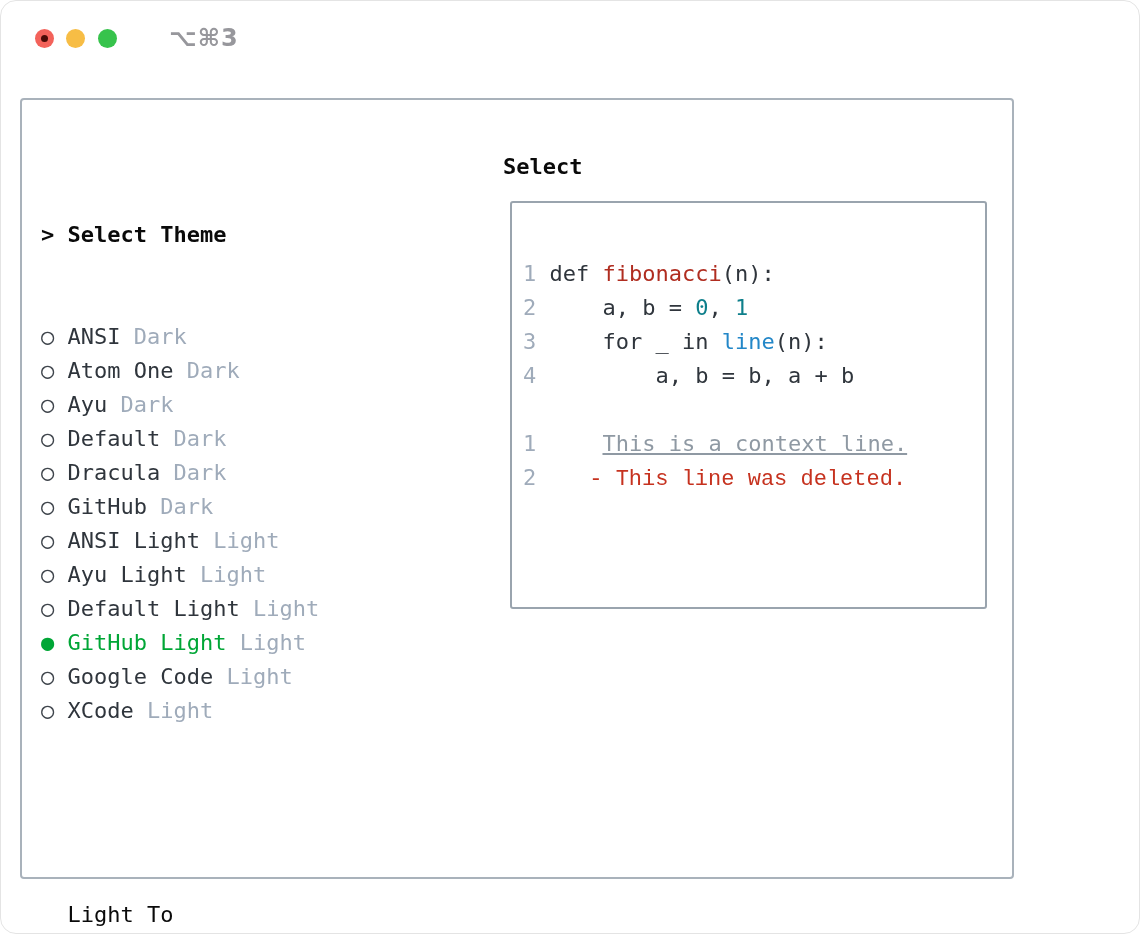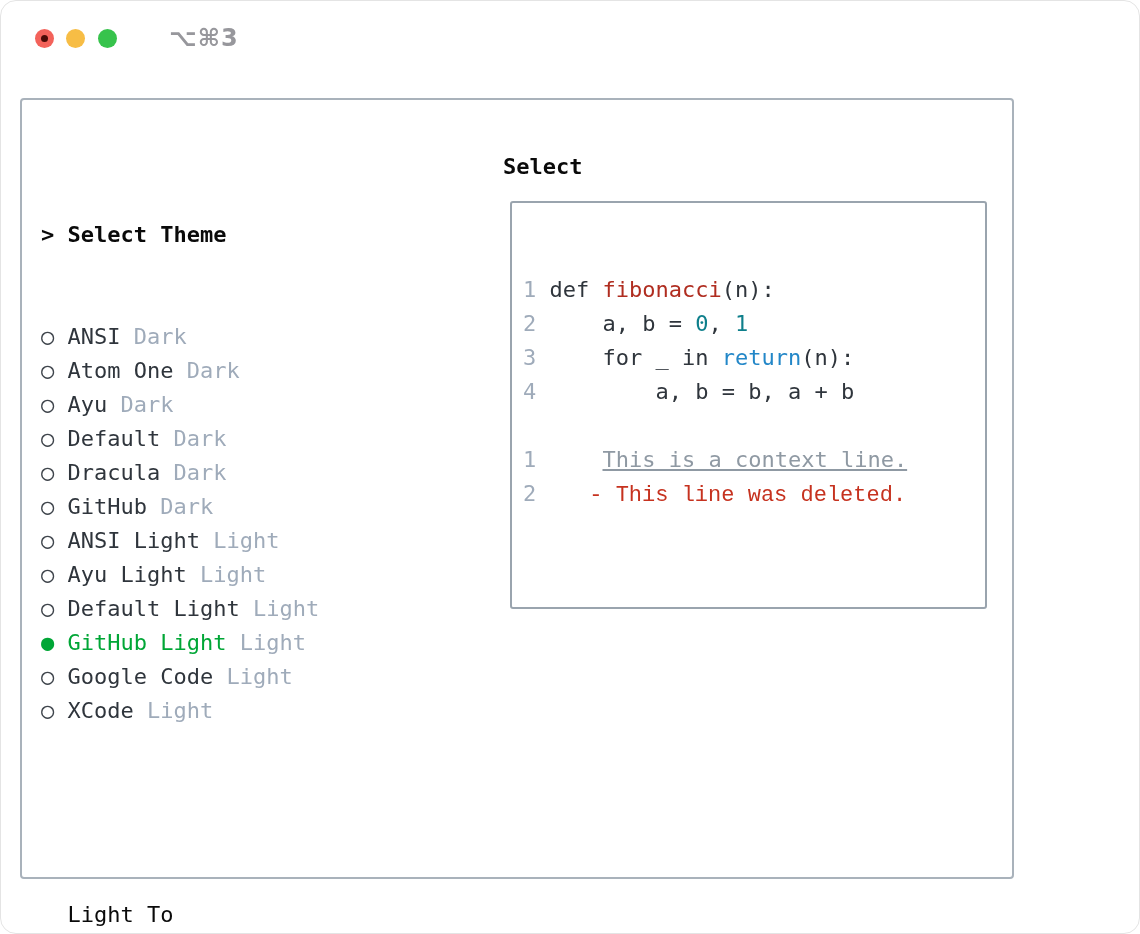--- a/index.html
+++ b/index.html
@@ -58,21 +58,21 @@
   .item.selected .bullet,.item.selected .name{color:var(--select-green);}
   .variant{color:var(--muted);text-align:center;}
   .apply-header{color:var(--header);padding-left:2ch;}
   .preview-header{
     position:absolute;left:481px;top:50px;
     font-size:22px;line-height:34px;font-weight:bold;color:var(--header);
   }
   .preview-box{
     position:absolute;left:488px;top:101px;width:477px;height:408px;box-sizing:border-box;
     border:2px solid var(--box-border);border-radius:3px;background:#fff;
-    padding:70px 0 0 11px;overflow:hidden;
+    padding:54px 0 0 11px;overflow:hidden;
   }
   .pline{height:34px;font-size:22px;line-height:34px;white-space:pre;}
   .seg-n{color:var(--line-num);}
   .seg-t{color:var(--text);}
   .seg-f{color:var(--func-red);}
   .seg-v{color:var(--value-teal);}
   .seg-c{color:var(--call-blue);}
   .seg-x{color:var(--context-gray);text-decoration:underline;}
   .seg-d{color:var(--deleted-red);font-family:Liberation Mono, monospace;}
   .seg-a{color:var(--added-green);}
@@ -97,21 +97,21 @@
       
       
       
     </div>
 
     <div class="preview-header">Select</div>
     <div class="preview-box">
       <div id="preview-lines">
           <div class="pline"><span class="seg-n">1 </span><span class="seg-t">def </span><span class="seg-f">fibonacci</span><span class="seg-t">(n):</span></div>
           <div class="pline"><span class="seg-n">2 </span><span class="seg-t">    a, b = </span><span class="seg-v">0</span><span class="seg-t">, </span><span class="seg-v">1</span></div>
-          <div class="pline"><span class="seg-n">3 </span><span class="seg-t">    for _ in </span><span class="seg-c">return</span><span class="seg-t">(n):</span></div>
+          <div class="pline"><span class="seg-n">3 </span><span class="seg-t">    for _ in </span><span class="seg-c">line</span><span class="seg-t">(n):</span></div>
           <div class="pline"><span class="seg-n">4 </span><span class="seg-t">        a, b = b, a + b</span></div>
           <div class="pline"></div>
           <div class="pline"><span class="seg-n">1 </span><span class="seg-t">    </span><span class="seg-x">This is a context line.</span></div>
           <div class="pline"><span class="seg-n">2 </span><span class="seg-t">   </span><span class="seg-d">- This line was deleted.</span></div>
         </div>
     </div>
   </div>
 </div>
 
 </body></html>

